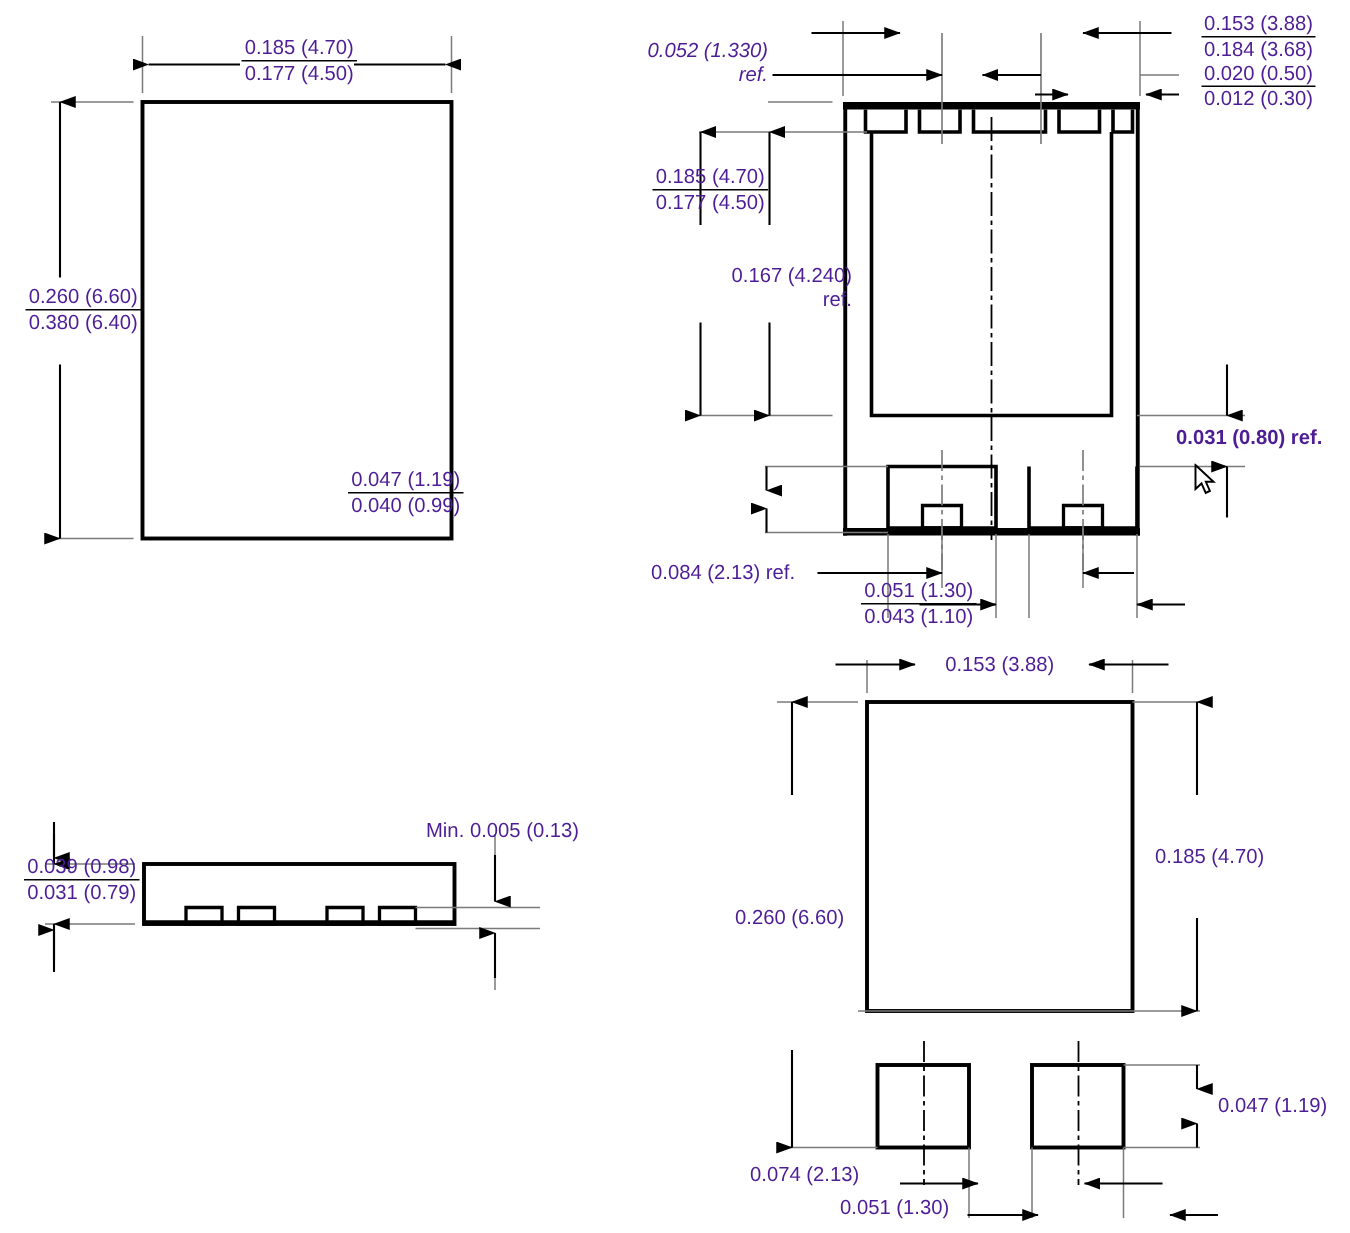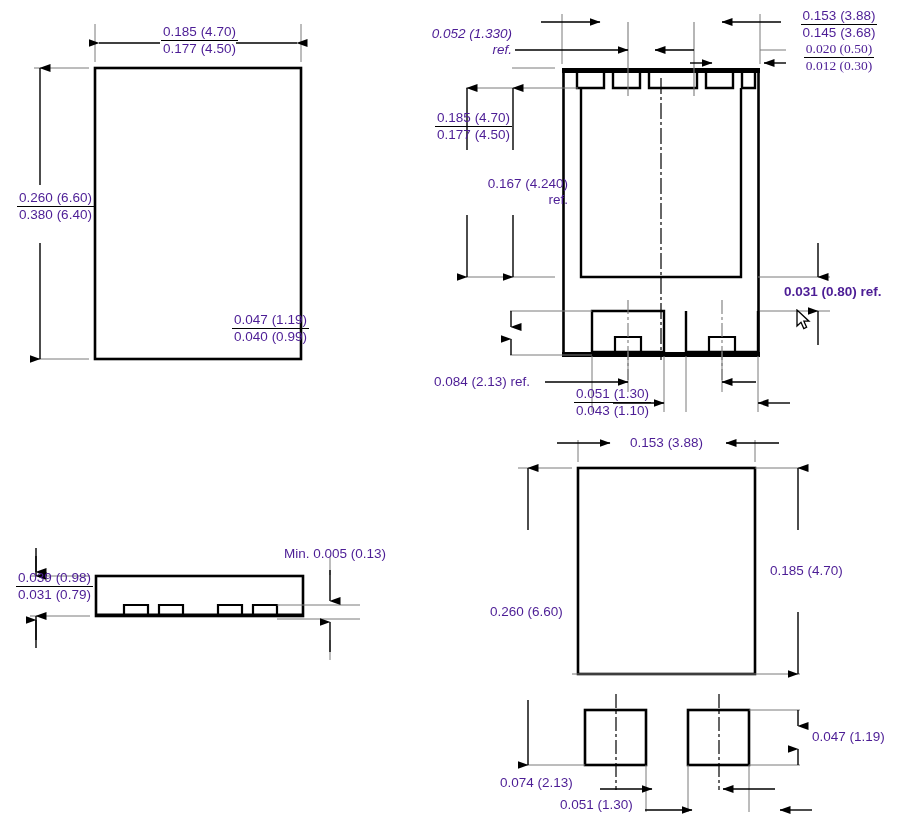--- a/index.html
+++ b/index.html
@@ -262,24 +262,24 @@
 </div>
 
 <div class="lbl r" style="left:420px;top:26px;width:92px;font-style:italic;">
   <div>0.052 (1.330)</div>
   <div>ref.</div>
 </div>
 
 <div class="lbl c" style="left:783px;top:8px;width:112px;">
   <span class="frac">
     <span class="num">0.153 (3.88)</span>
-    <span class="den">0.145 (3.68)</span>
-  </span>
-</div>
-<div class="lbl c" style="left:783px;top:41px;width:112px;font-family:Liberation Serif, serif;">
+    <span class="den">0.184 (3.68)</span>
+  </span>
+</div>
+<div class="lbl c" style="left:783px;top:41px;width:112px;">
   <span class="frac">
     <span class="num">0.020 (0.50)</span>
     <span class="den">0.012 (0.30)</span>
   </span>
 </div>
 
 <div class="lbl c" style="left:421px;top:110px;width:105px;">
   <span class="frac">
     <span class="num">0.185 (4.70)</span>
     <span class="den">0.177 (4.50)</span>

